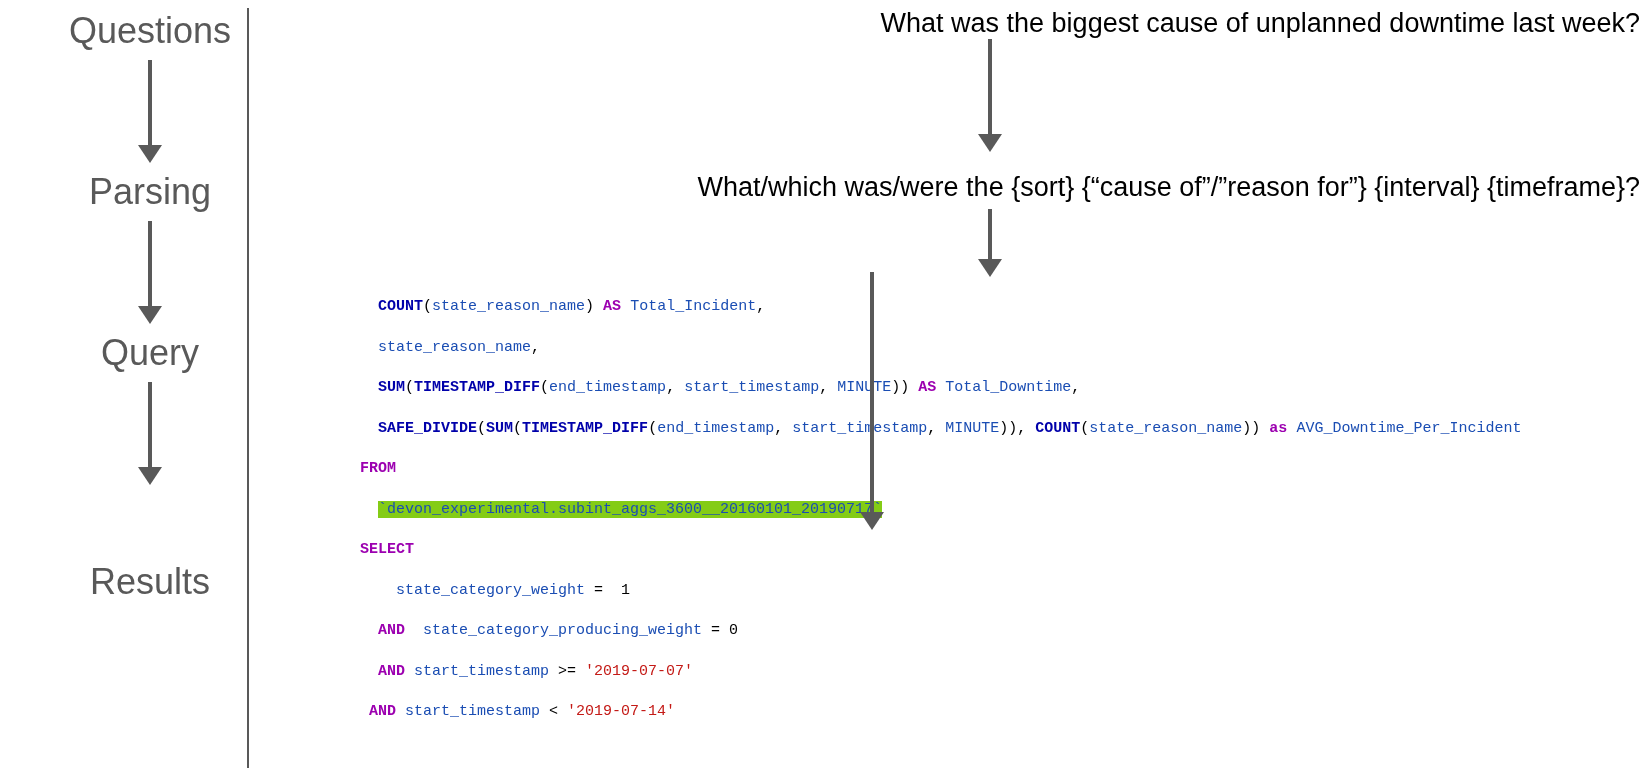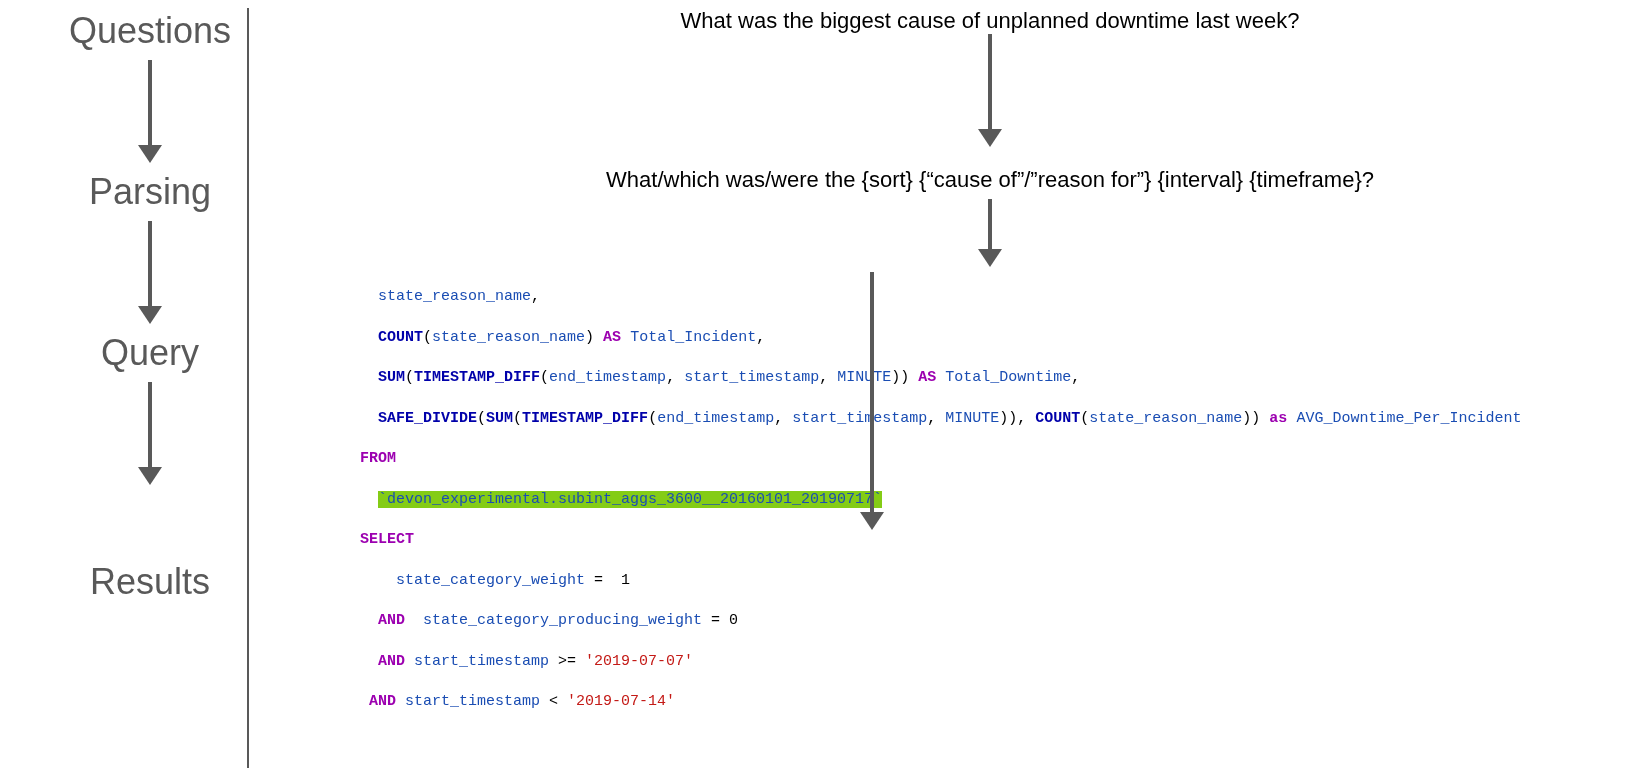--- a/index.html
+++ b/index.html
@@ -37,23 +37,23 @@
     height: 760px;
     border-left: 2px solid #595959;
   }
   .right-col {
     flex: 1;
     padding: 8px 10px 0 70px;
     display: flex;
     flex-direction: column;
   }
   .big-text {
-    font-size: 22px;
+    font-size: 27px;
     color: #000;
-    text-align: center;
+    text-align: right;
     width: 100%;
   }
   .arrow {
     display: flex;
     flex-direction: column;
     align-items: center;
   }
   .arrow-shaft {
     width: 4px;
     background: #595959;
@@ -130,22 +130,22 @@
     </div>
 
     <div class="big-text" style="margin-top:20px">What/which was/were the {sort} {“cause of”/”reason for”} {interval} {timeframe}?</div>
 
     <div class="arrow arrow-right2" style="align-self:center;margin-top:6px">
       <div class="arrow-shaft"></div>
         <div class="arrow-head"></div>
     </div>
 
     <div class="sql-block">
+<span class="sql-line">  <span class="kw2">COUNT</span>(<span class="ident">state_reason_name</span>) <span class="kw">AS</span> <span class="ident">Total_Incident</span>,</span>
 <span class="sql-line">  <span class="ident">state_reason_name</span>,</span>
-<span class="sql-line">  <span class="kw2">COUNT</span>(<span class="ident">state_reason_name</span>) <span class="kw">AS</span> <span class="ident">Total_Incident</span>,</span>
 <span class="sql-line">  <span class="kw2">SUM</span>(<span class="kw2">TIMESTAMP_DIFF</span>(<span class="ident">end_timestamp</span>, <span class="ident">start_timestamp</span>, <span class="ident">MINUTE</span>)) <span class="kw">AS</span> <span class="ident">Total_Downtime</span>,</span>
 <span class="sql-line">  <span class="kw2">SAFE_DIVIDE</span>(<span class="kw2">SUM</span>(<span class="kw2">TIMESTAMP_DIFF</span>(<span class="ident">end_timestamp</span>, <span class="ident">start_timestamp</span>, <span class="ident">MINUTE</span>)), <span class="kw2">COUNT</span>(<span class="ident">state_reason_name</span>)) <span class="kw">as</span> <span class="ident">AVG_Downtime_Per_Incident</span></span>
 <span class="sql-line"><span class="kw">FROM</span></span>
 <span class="sql-line">  <span class="hl ident">`devon_experimental.subint_aggs_3600__20160101_20190717`</span></span>
 <span class="sql-line"><span class="kw">SELECT</span></span>
 <span class="sql-line">    <span class="ident">state_category_weight</span> =  <span class="num">1</span></span>
 <span class="sql-line">  <span class="kw">AND</span>  <span class="ident">state_category_producing_weight</span> = <span class="num">0</span></span>
 <span class="sql-line">  <span class="kw">AND</span> <span class="ident">start_timestamp</span> &gt;= <span class="str">'2019-07-07'</span></span>
 <span class="sql-line"> <span class="kw">AND</span> <span class="ident">start_timestamp</span> &lt; <span class="str">'2019-07-14'</span></span>
 

